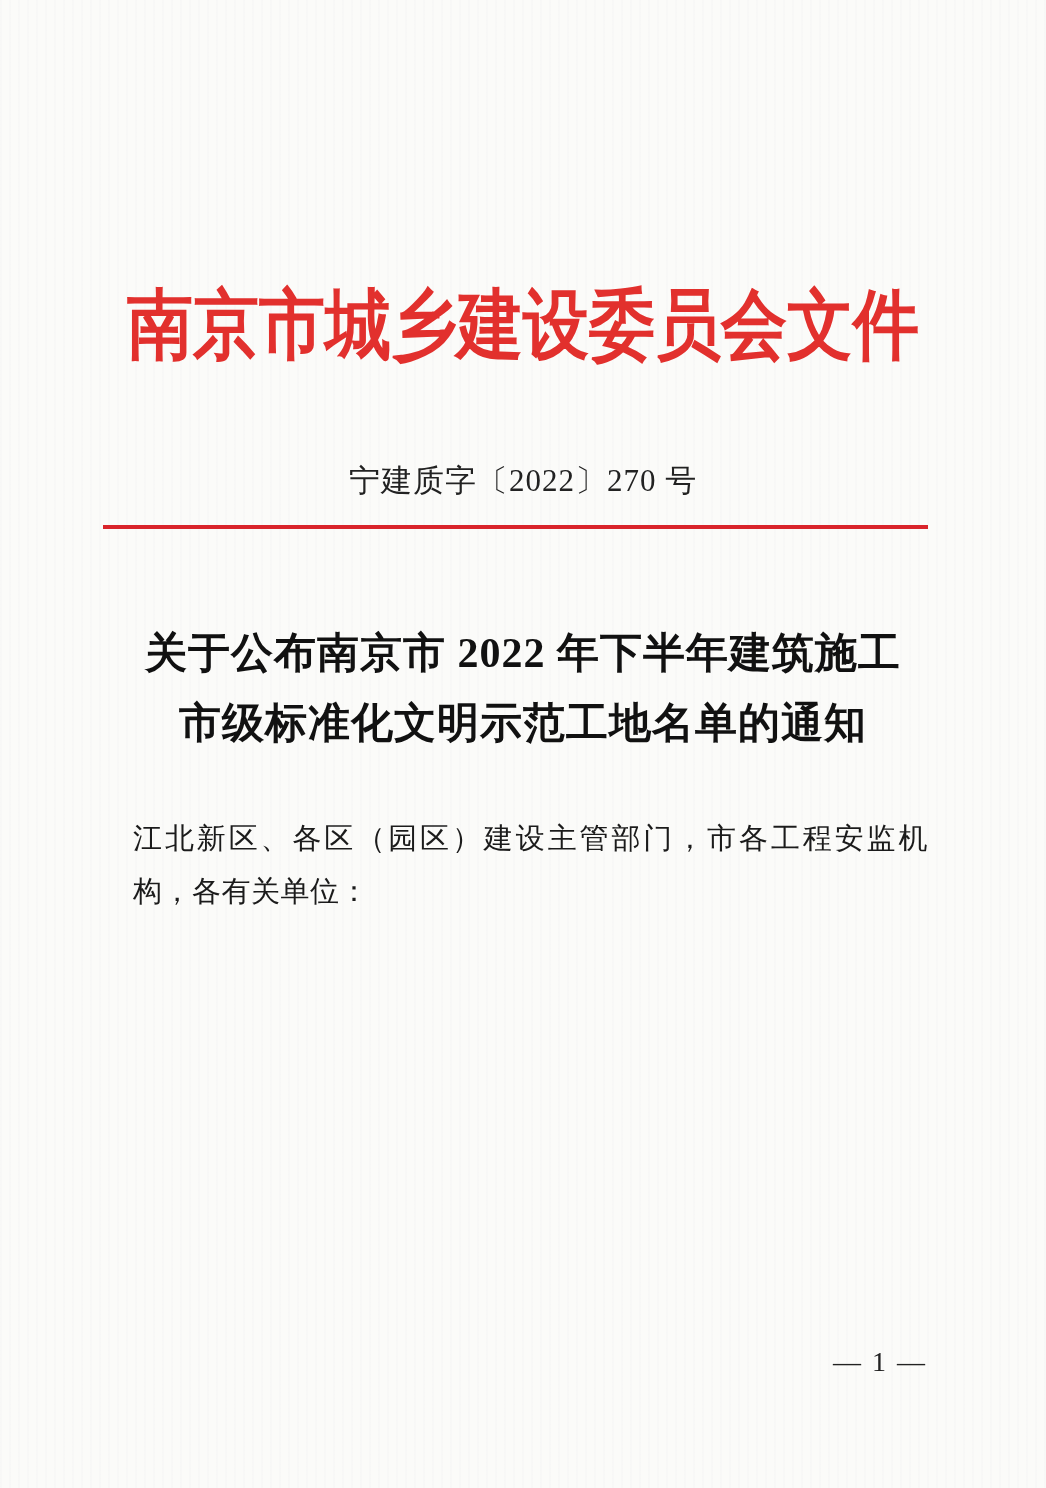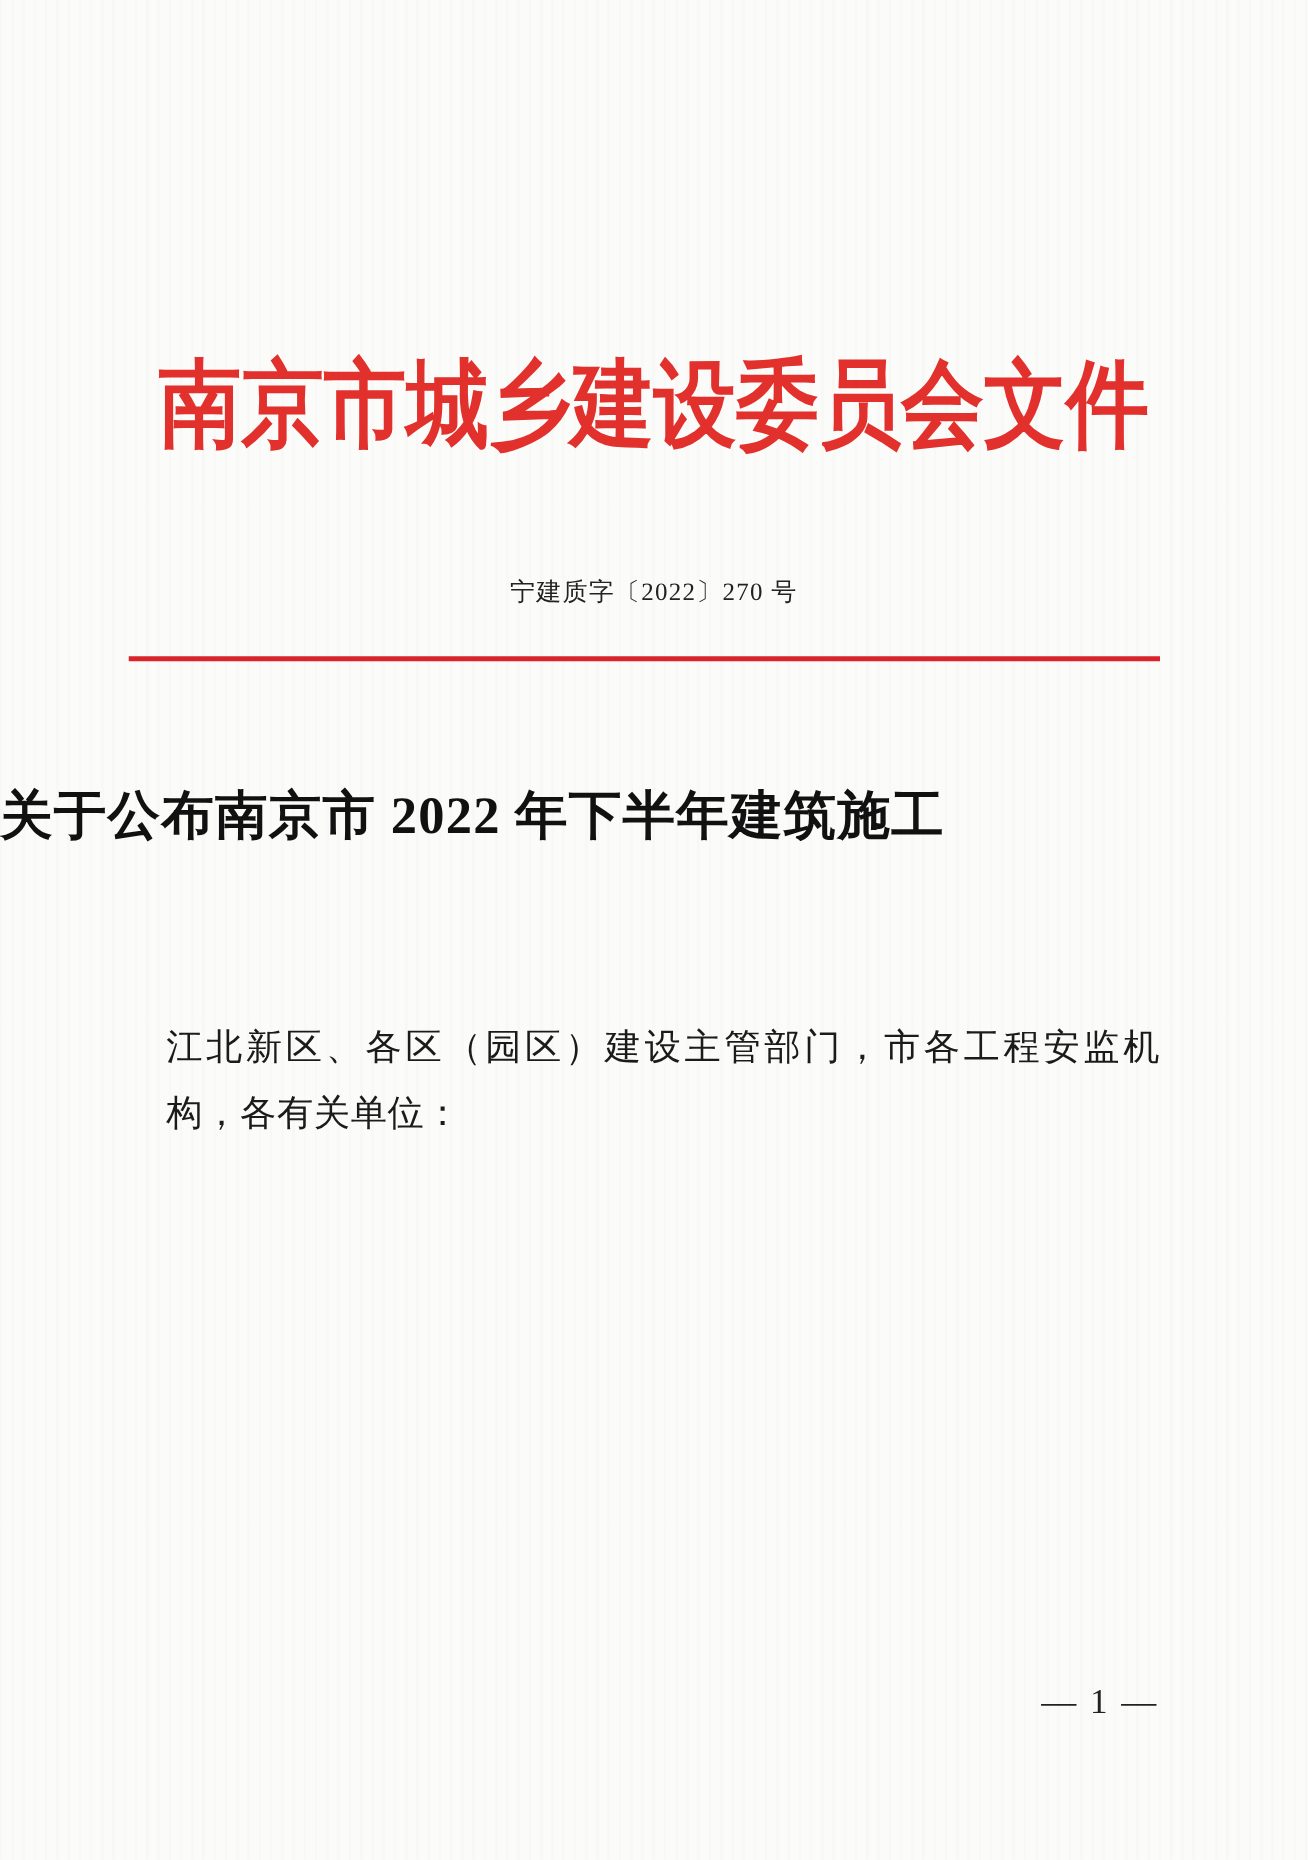--- a/index.html
+++ b/index.html
@@ -38,38 +38,39 @@
     transform: scaleY(1.16);
     transform-origin: center top;
     white-space: nowrap;
   }
   .doc-number {
     position: absolute;
     top: 460px;
     left: 0;
     width: 100%;
     text-align: center;
-    font-size: 20px;
+    font-size: 31px;
     letter-spacing: 1px;
     color: #222;
   }
   .red-rule {
     position: absolute;
     top: 525px;
     left: 103px;
     width: 825px;
     height: 4px;
     background: var(--rule-red, #d9242b);
   }
   .doc-title {
     position: absolute;
     top: 618px;
     left: 0;
     width: 100%;
     margin: 0;
+    text-align: center;
     font-size: 42px;
     font-weight: bold;
     line-height: 70px;
     color: #111;
     letter-spacing: 1px;
   }
   .body-text {
     position: absolute;
     top: 812px;
     left: 133px;
@@ -102,20 +103,21 @@
 <div class="page">
 
   <div class="header-title">南京市城乡建设委员会文件</div>
 
   <div class="doc-number">宁建质字〔2022〕270 号</div>
 
   <div class="red-rule"></div>
 
   <h1 class="doc-title">
     <span>关于公布南京市 2022 年下半年建筑施工</span><br>
+    <span>市级标准化文明示范工地名单的通知</span>
   </h1>
 
   <div class="body-text">
     <p class="salutation">江北新区、各区（园区）建设主管部门，市各工程安监机构，各有关单位：</p>
   </div>
 
   <div class="page-number">— 1 —</div>
 
 </div>
 

